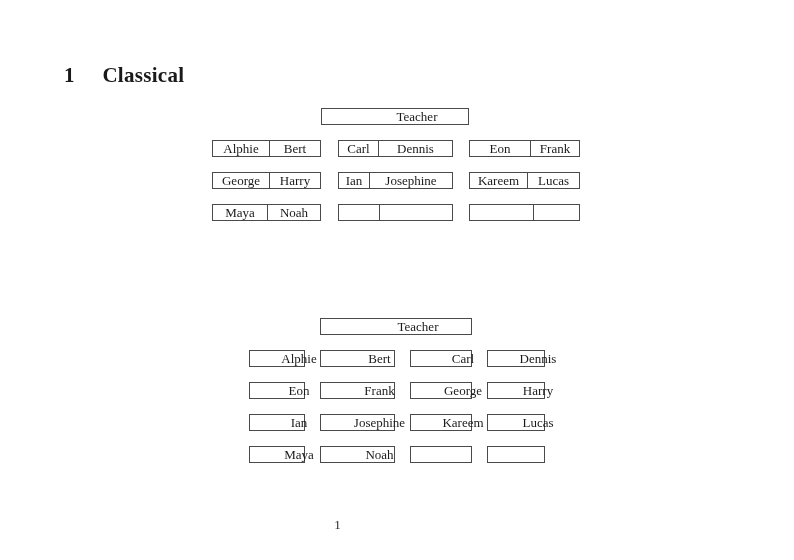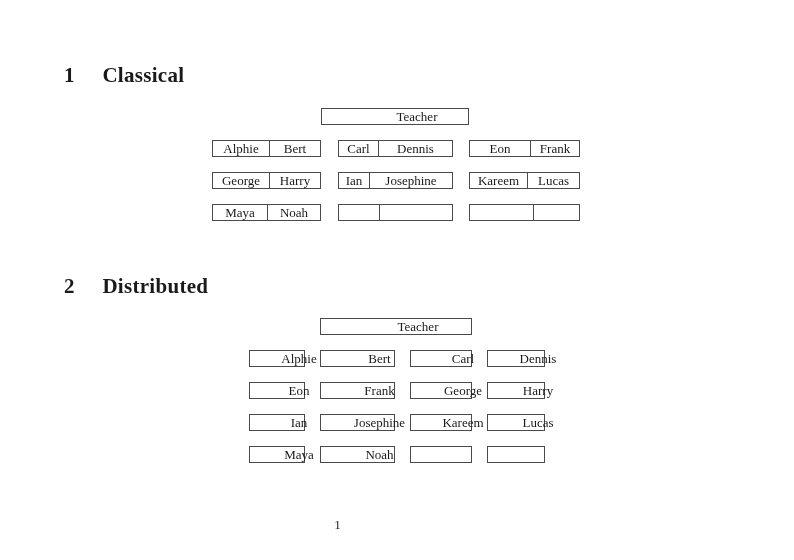--- a/index.html
+++ b/index.html
@@ -136,24 +136,20 @@
   </div>
   <div class="desk dB r3">
     <div class="cell first" style="width:41px"></div>
     <div class="cell second"></div>
   </div>
   <div class="desk dC r3">
     <div class="cell first" style="width:64px"></div>
     <div class="cell second"></div>
   </div>
 
-  <h2 class="heading pos-h2">
-    <span class="sec-num">2</span>
-    <span class="sec-title">Distributed</span>
-  </h2>
 
   <div class="tbox t-distributed">Teacher</div>
 
   <div class="tbox c1 q1">Alphie</div>
   <div class="tbox c2 q1">Bert</div>
   <div class="tbox c3 q1">Carl</div>
   <div class="tbox c4 q1">Dennis</div>
 
   <div class="tbox c1 q2">Eon</div>
   <div class="tbox c2 q2">Frank</div>

